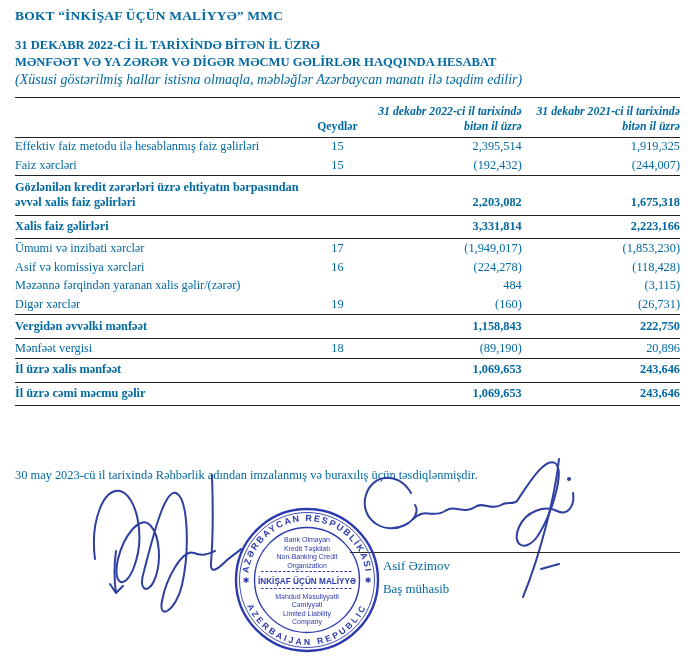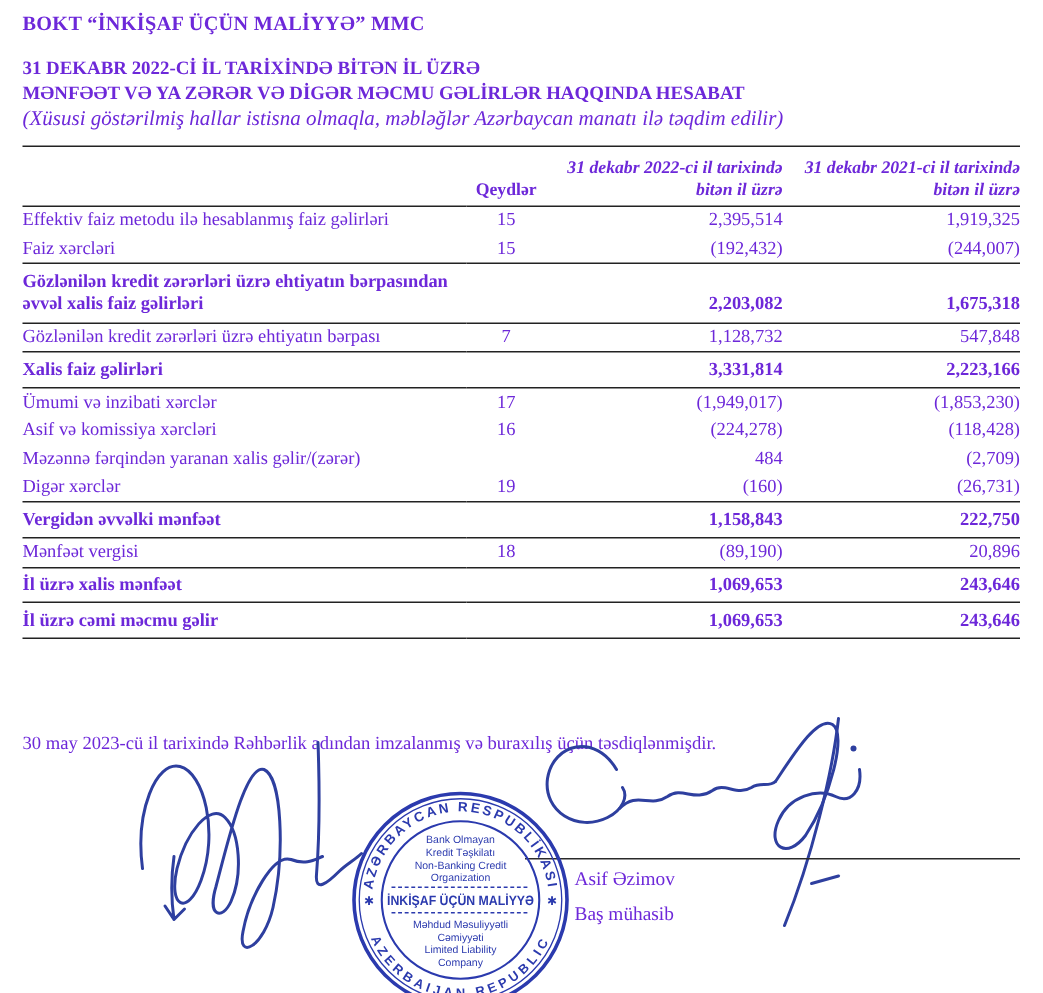--- a/index.html
+++ b/index.html
@@ -1,21 +1,21 @@
 <!DOCTYPE html>
 <html style="--ink: #111111; --signature_blue: #2e3f9f; --stamp_blue: #2b3aae;"><head>
 <meta charset="utf-8">
 <style>
   * { box-sizing: border-box; margin: 0; padding: 0; }
   html, body { background: #ffffff; }
   .page {
     position: relative;
     width: 695px; height: 662px;
     background: #fff;
-    color: #6d28d9;
+    color: #0369a1;
     font-family: "Liberation Serif", serif;
     padding: 8px 15px 0 15px;
     overflow: hidden;
   }
   .company { font-weight: bold; font-size: 13.5px; letter-spacing: .2px; }
   .doc-title { margin-top: 13px; font-weight: bold; font-size: 12.6px; line-height: 1.32; }
   .note {
     font-style: italic; font-size: 14px; margin-top: 2px;
     padding-bottom: 9px; border-bottom: 1.7px solid #222;
   }
@@ -86,26 +86,20 @@
       <td class="c-note">15</td>
       <td class="c-val">(192,432)</td>
       <td class="c-val">(244,007)</td>
     </tr>
         <tr class="subtotal rule-below">
       <td class="c-label">Gözlənilən kredit zərərləri üzrə ehtiyatın bərpasından əvvəl xalis faiz gəlirləri</td>
       <td class="c-note"></td>
       <td class="c-val">2,203,082</td>
       <td class="c-val">1,675,318</td>
     </tr>
-        <tr class="rule-below">
-      <td class="c-label">Gözlənilən kredit zərərləri üzrə ehtiyatın bərpası</td>
-      <td class="c-note">7</td>
-      <td class="c-val">1,128,732</td>
-      <td class="c-val">547,848</td>
-    </tr>
         <tr class="subtotal rule-below">
       <td class="c-label">Xalis faiz gəlirləri</td>
       <td class="c-note"></td>
       <td class="c-val">3,331,814</td>
       <td class="c-val">2,223,166</td>
     </tr>
         <tr>
       <td class="c-label">Ümumi və inzibati xərclər</td>
       <td class="c-note">17</td>
       <td class="c-val">(1,949,017)</td>
@@ -114,21 +108,21 @@
         <tr>
       <td class="c-label">Asif və komissiya xərcləri</td>
       <td class="c-note">16</td>
       <td class="c-val">(224,278)</td>
       <td class="c-val">(118,428)</td>
     </tr>
         <tr>
       <td class="c-label">Məzənnə fərqindən yaranan xalis gəlir/(zərər)</td>
       <td class="c-note"></td>
       <td class="c-val">484</td>
-      <td class="c-val">(2,709)</td>
+      <td class="c-val">(3,115)</td>
     </tr>
         <tr class="rule-below">
       <td class="c-label">Digər xərclər</td>
       <td class="c-note">19</td>
       <td class="c-val">(160)</td>
       <td class="c-val">(26,731)</td>
     </tr>
         <tr class="subtotal rule-below">
       <td class="c-label">Vergidən əvvəlki mənfəət</td>
       <td class="c-note"></td>

